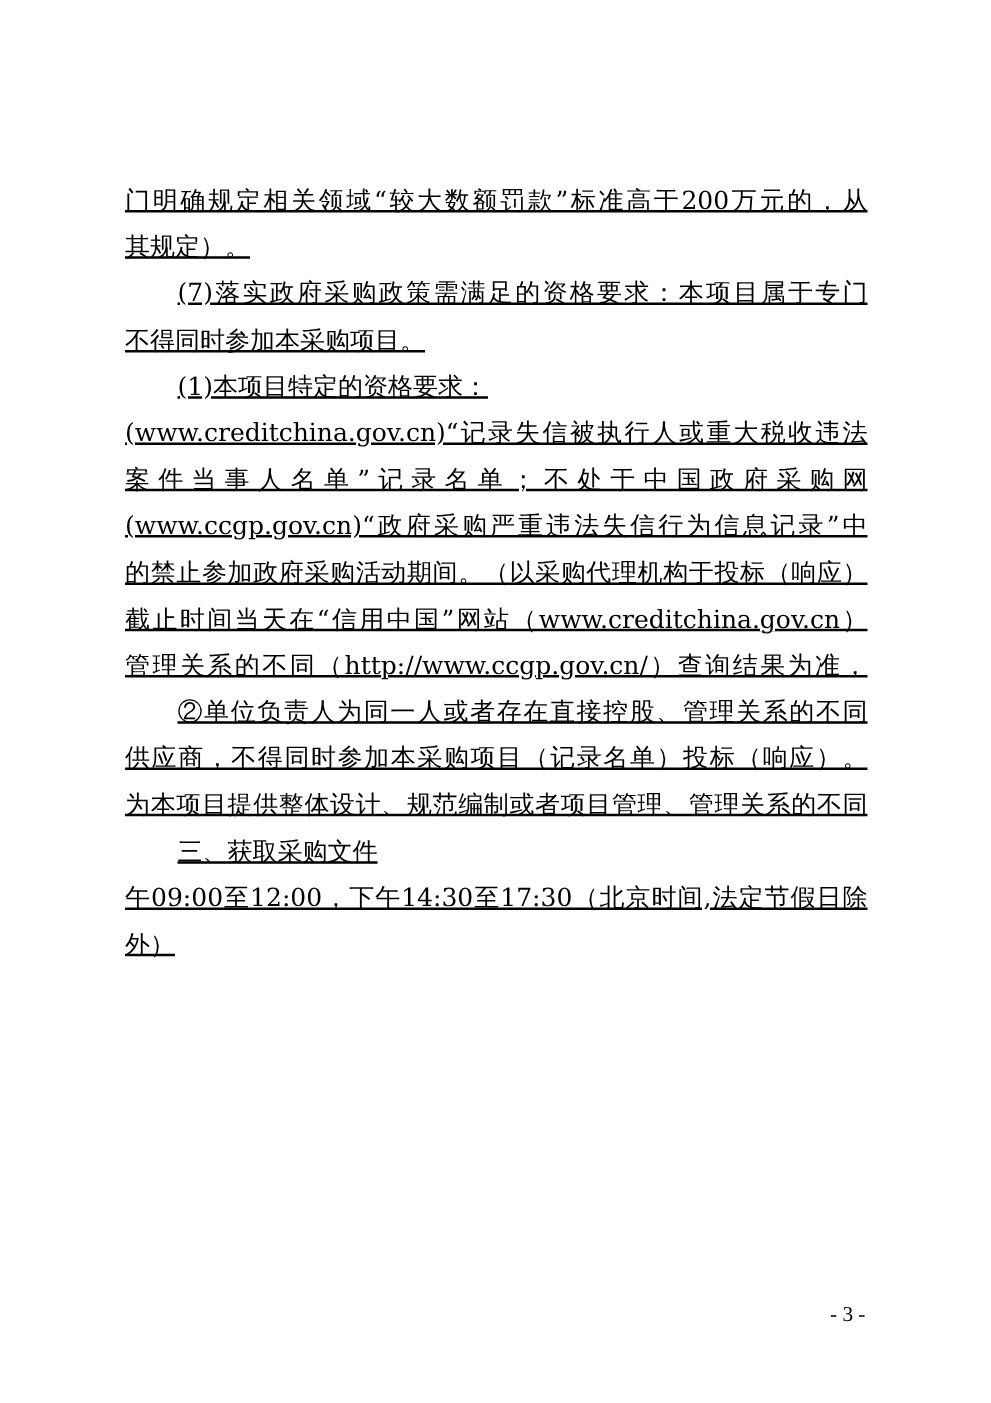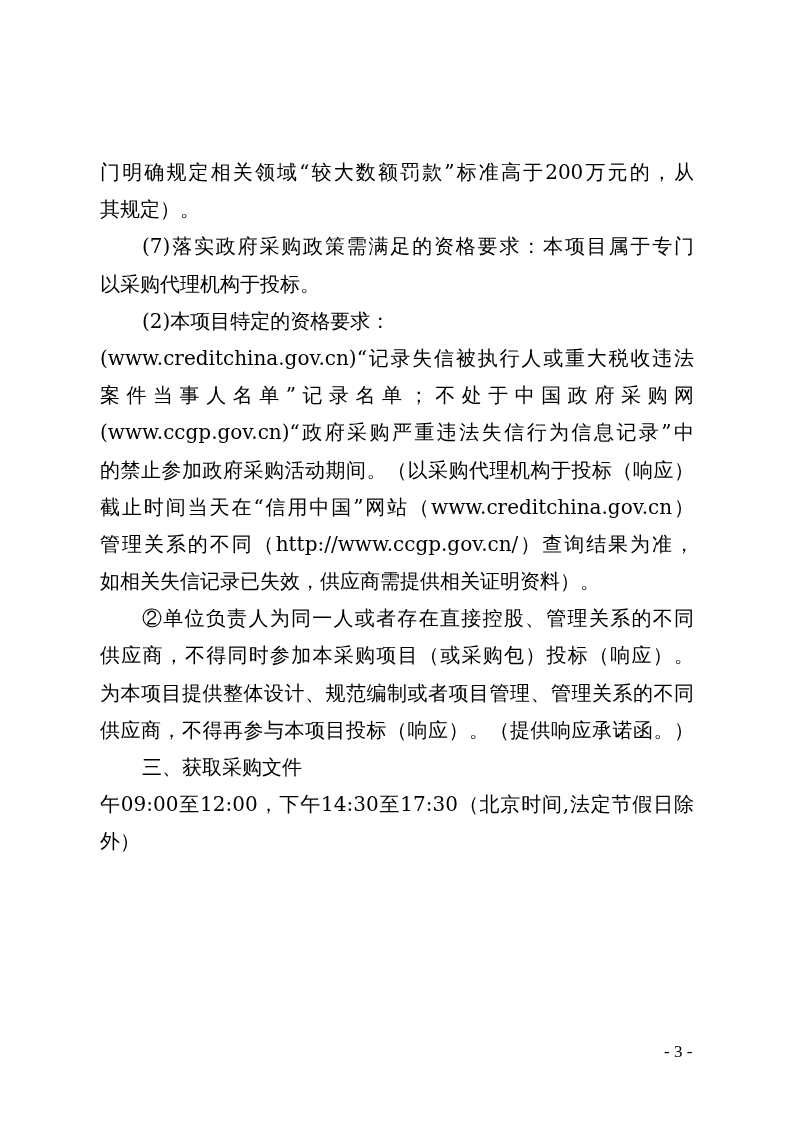--- a/index.html
+++ b/index.html
@@ -1,43 +1,41 @@
 <!DOCTYPE html>
 <html><head>
   <meta charset="utf-8">
   <style>
     html, body { margin: 0; padding: 0; background: #ffffff; }
     body { width: 793px; height: 1122px; position: relative; overflow: hidden;
            font-family: "DejaVu Serif", "Liberation Serif", serif; color: #000; }
-    .page { position: absolute; left: 100px; top: 154px; width: 594px; }
+    .page { position: absolute; left: 100px; top: 142px; width: 594px; text-decoration: underline; }
     .line { height: 37.2px; line-height: 37.2px; font-size: 20px; white-space: nowrap;
             text-align: justify; text-align-last: justify; letter-spacing: 0px; }
     .line.last { text-align-last: left; }
     .indent { padding-left: 42px; }
     .footer { position: absolute; left: 664px; top: 1042px; font-size: 17px;
               font-family: "Liberation Serif", serif; }
   </style>
 </head>
 <body>
 
 <div class="page">
   <div class="line">门明确规定相关领域“较大数额罚款”标准高于200万元的，从</div>
   <div class="line last">其规定）。</div>
   <div class="line indent">(7)落实政府采购政策需满足的资格要求：本项目属于专门</div>
-  <div class="line last">以采购代理机构于投标。</div>
-  <div class="line indent last">(2)本项目特定的资格要求：</div>
+  <div class="line last">不得同时参加本采购项目。</div>
+  <div class="line indent last">(1)本项目特定的资格要求：</div>
   <div class="line">(www.creditchina.gov.cn)“记录失信被执行人或重大税收违法</div>
   <div class="line">案件当事人名单”记录名单；不处于中国政府采购网</div>
   <div class="line">(www.ccgp.gov.cn)“政府采购严重违法失信行为信息记录”中</div>
   <div class="line">的禁止参加政府采购活动期间。（以采购代理机构于投标（响应）</div>
   <div class="line">截止时间当天在“信用中国”网站（www.creditchina.gov.cn）</div>
   <div class="line">管理关系的不同（http://www.ccgp.gov.cn/）查询结果为准，</div>
-  <div class="line last">如相关失信记录已失效，供应商需提供相关证明资料）。</div>
   <div class="line indent">②单位负责人为同一人或者存在直接控股、管理关系的不同</div>
-  <div class="line">供应商，不得同时参加本采购项目（或采购包）投标（响应）。</div>
+  <div class="line">供应商，不得同时参加本采购项目（记录名单）投标（响应）。</div>
   <div class="line">为本项目提供整体设计、规范编制或者项目管理、管理关系的不同</div>
-  <div class="line">供应商，不得再参与本项目投标（响应）。（提供响应承诺函。）</div>
   <div class="line indent last">三、获取采购文件</div>
   <div class="line">午09:00至12:00，下午14:30至17:30（北京时间,法定节假日除</div>
   <div class="line last">外）</div>
 </div>
 
 <div class="footer">- 3 -</div>
 
 </body></html>

